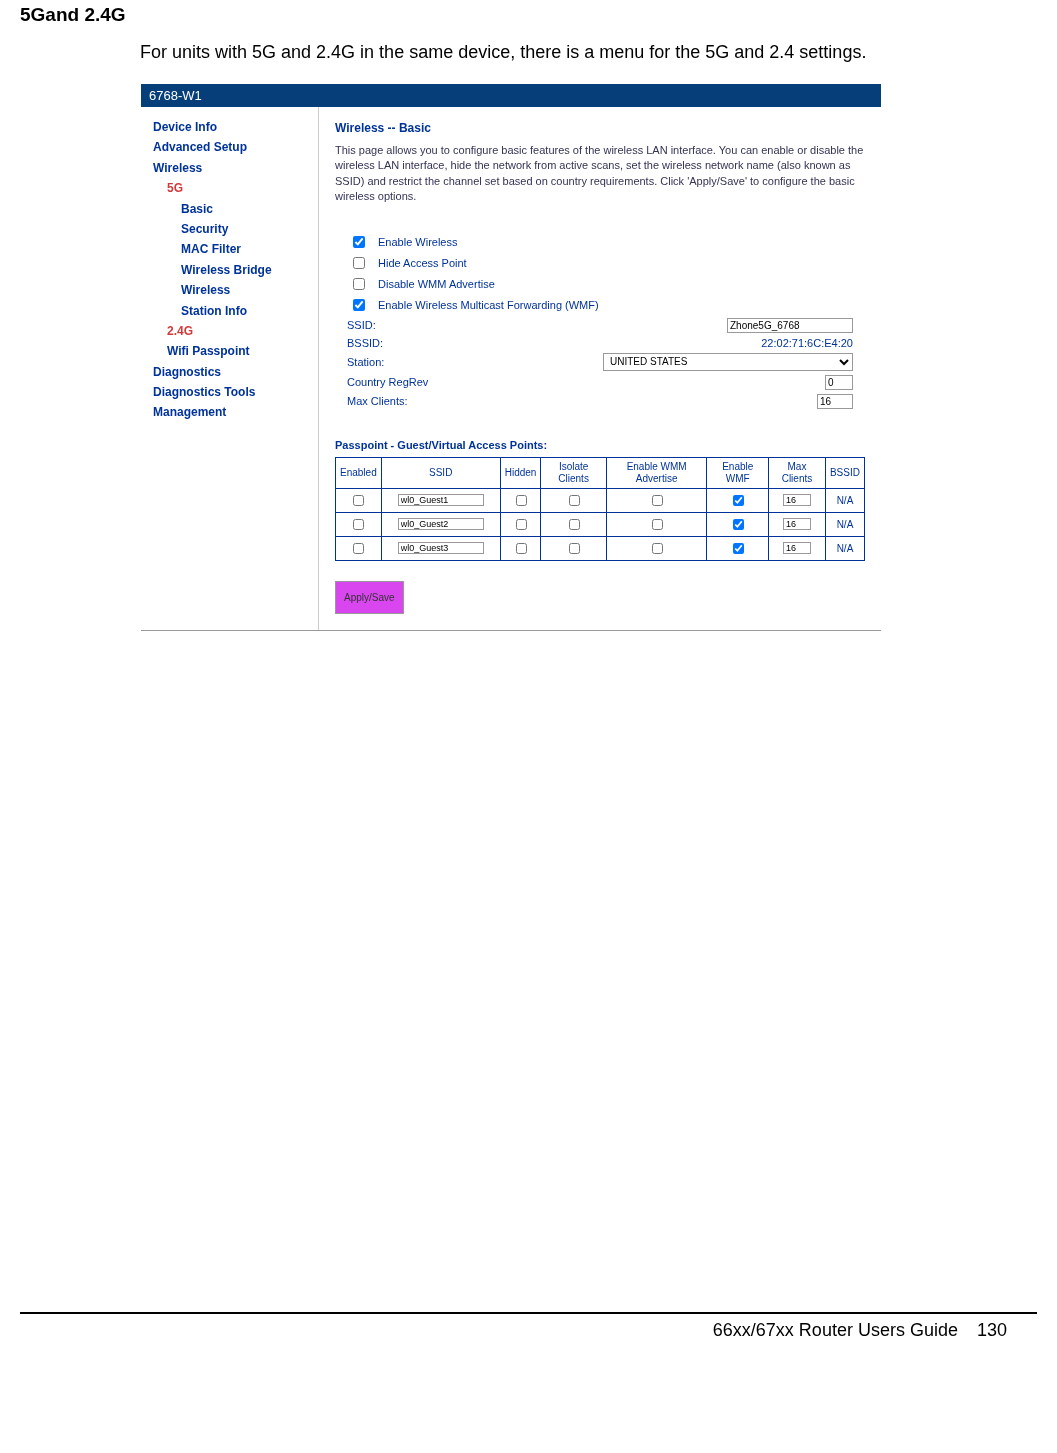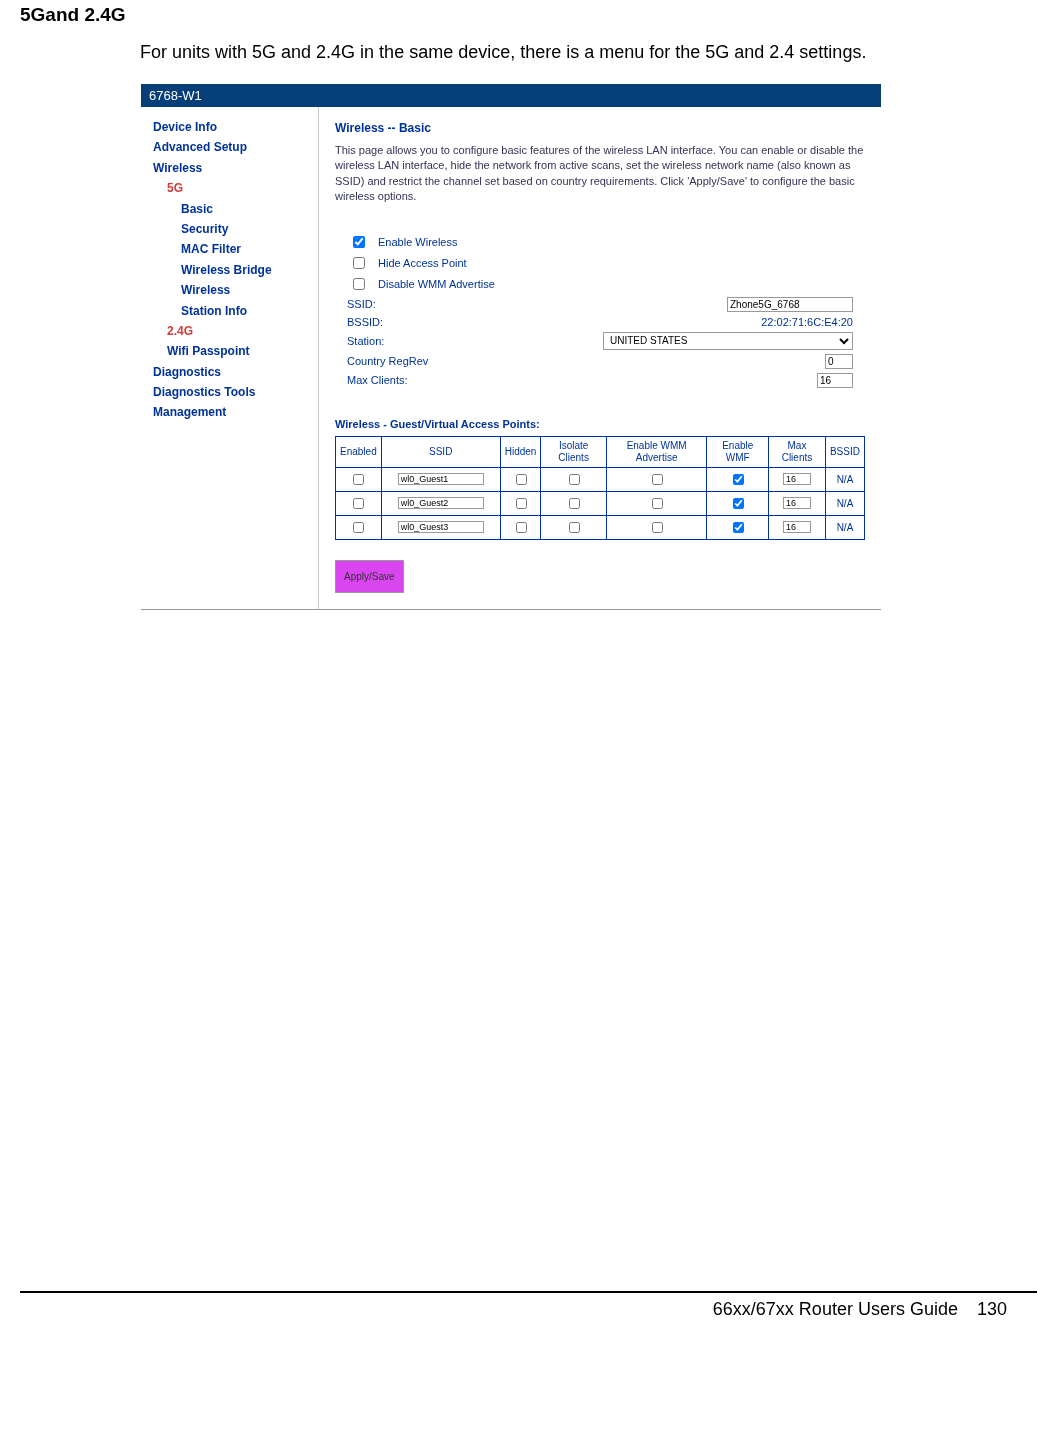--- a/index.html
+++ b/index.html
@@ -168,20 +168,24 @@
             <span>Enable Wireless</span>
           </div>
         <div class="cb-row">
             <input type="checkbox" style="">
             <span>Hide Access Point</span>
           </div>
         <div class="cb-row">
             <input type="checkbox" style="">
             <span>Disable WMM Advertise</span>
           </div>
+        <div class="cb-row">
+            <input type="checkbox" checked="" style="">
+            <span>Enable Wireless Multicast Forwarding (WMF)</span>
+          </div>
 
         <div class="field-row">
           <span class="field-label">SSID:</span>
           <input type="text" class="field-input" style="width: 120px;" value="Zhone5G_6768">
         </div>
         <div class="field-row">
           <span class="field-label">BSSID:</span>
           <span class="field-static">22:02:71:6C:E4:20</span>
         </div>
         <div class="field-row">
@@ -192,21 +196,21 @@
         </div>
         <div class="field-row">
           <span class="field-label">Country RegRev</span>
           <input type="text" class="field-input" style="width: 22px;" value="0">
         </div>
         <div class="field-row">
           <span class="field-label">Max Clients:</span>
           <input type="text" class="field-input" style="width: 30px;" value="16">
         </div>
 
-        <div class="sub-title">Wireless - Guest/Virtual Access Points:</div>
+        <div class="sub-title">Passpoint - Guest/Virtual Access Points:</div>
 
         <table class="vap">
           <thead>
             <tr>
               <th>Enabled</th>
               <th style="width:110px">SSID</th>
               <th>Hidden</th>
               <th>Isolate Clients</th>
               <th>Enable WMM Advertise</th>
               <th>Enable WMF</th>

